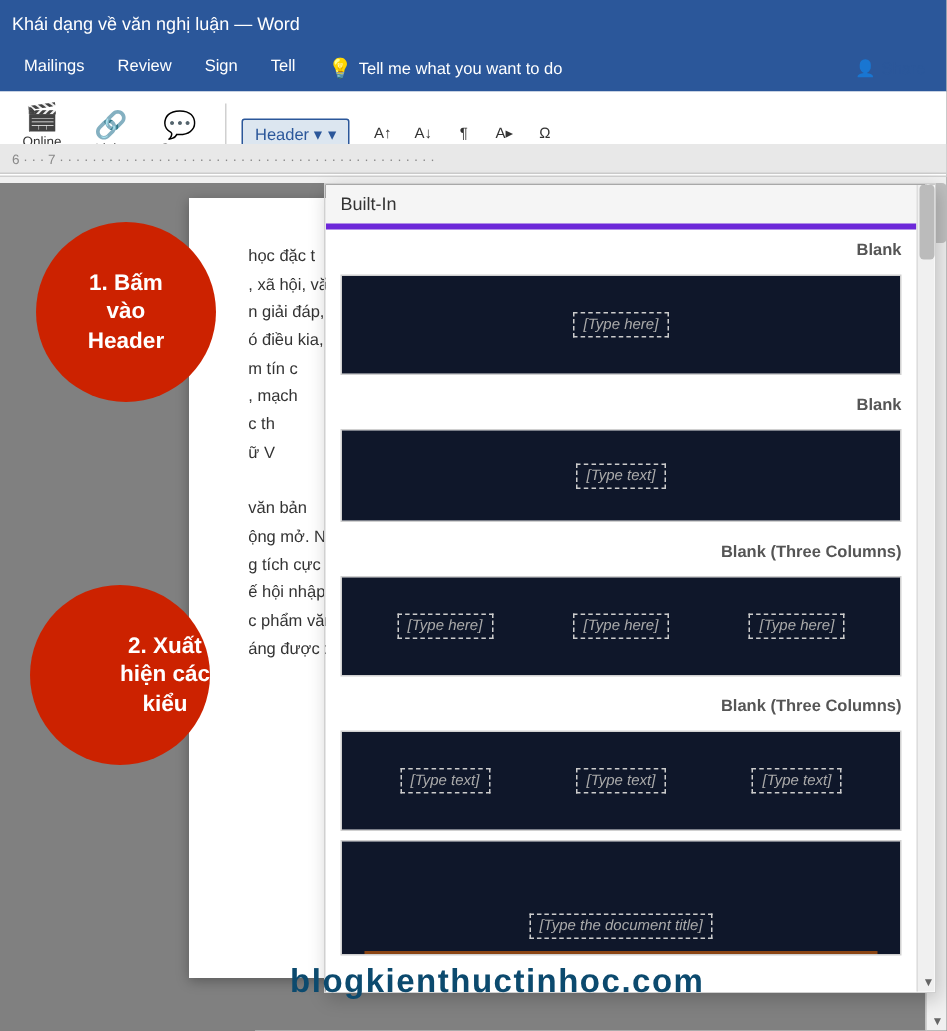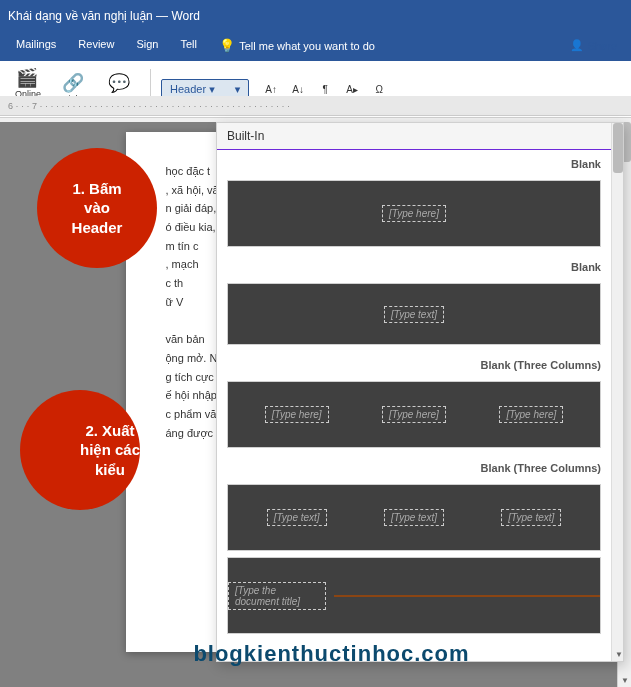--- a/index.html
+++ b/index.html
@@ -129,21 +129,21 @@
       width: 408px;
       height: 540px;
       overflow-y: auto;
       z-index: 100;
     }
     .header-dropdown-title {
       display: flex;
       align-items: center;
       padding: 6px 10px;
       background: #f5f5f5;
-      border-bottom: 1px solid #6d28d9;
+      border-bottom: 4px solid #6d28d9;
       font-size: 12px;
       color: #333;
       font-weight: 500;
     }
     .dropdown-section-label {
       font-size: 11px;
       font-weight: 600;
       color: #555;
       padding: 8px 10px 4px;
       display: block;
@@ -155,21 +155,21 @@
       background: white;
       cursor: pointer;
       padding: 0;
     }
     .header-option-inner {
       min-height: 60px;
       display: flex;
       align-items: center;
       justify-content: center;
       position: relative;
-      background: #404040;
+      background: #0f172a;
     }
     .header-option-inner.three-col {
       justify-content: space-around;
     }
     .type-here-text {
       font-size: 10px;
       color: #aaa;
       font-style: italic;
       border: 1px dashed #ccc;
       padding: 2px 6px;
@@ -258,21 +258,21 @@
       text-align: center;
       line-height: 1.3;
       font-size: 15px;
       z-index: 200;
     }
     .bubble-1 {
       background: #cc2200;
       width: 120px;
       height: 120px;
       top: 148px;
-      left: 37px;
+      left: 24px;
     }
     .bubble-2 {
       background: #cc2200;
       width: 120px;
       height: 120px;
       top: 390px;
       left: 20px;
       justify-content: flex-end;
     }
 
@@ -288,21 +288,21 @@
       color: #0c4a6e;
       z-index: 300;
       letter-spacing: 1px;
       margin-left: 32px;
     }
 
     
     .header-active-btn {
       display: flex;
       align-items: center;
-      gap: 20px;
+      gap: 4px;
       background: #dce6f0;
       border: 1px solid #2b579a;
       padding: 3px 8px;
       font-size: 11px;
       color: #2b579a;
       cursor: pointer;
       border-radius: 2px;
     }
 
     
@@ -451,21 +451,21 @@
     <span class="dropdown-section-label">Blank (Three Columns)</span>
     <div class="header-option">
       <div class="header-option-inner three-col" style="height:65px;padding:0 10px;">
         <span class="type-here-text">[Type text]</span>
         <span class="type-here-text">[Type text]</span>
         <span class="type-here-text">[Type text]</span>
       </div>
     </div>
 
     <div class="header-option">
-      <div class="header-option-inner" style="height:75px;flex-direction:row;justify-content:flex-end;gap:8px;">
+      <div class="header-option-inner" style="height:75px;flex-direction:column;justify-content:flex-end;gap:8px;">
         <span class="type-here-text">[Type the document title]</span>
         <div style="width:calc(100% - 30px);height:2px;background:#8B4513;"></div>
       </div>
     </div>
 
   </div>
 
   <div class="dropdown-scrollbar">
     <div class="scrollbar-arrow">▲</div>
     <div class="dropdown-scrollbar-thumb"></div>

